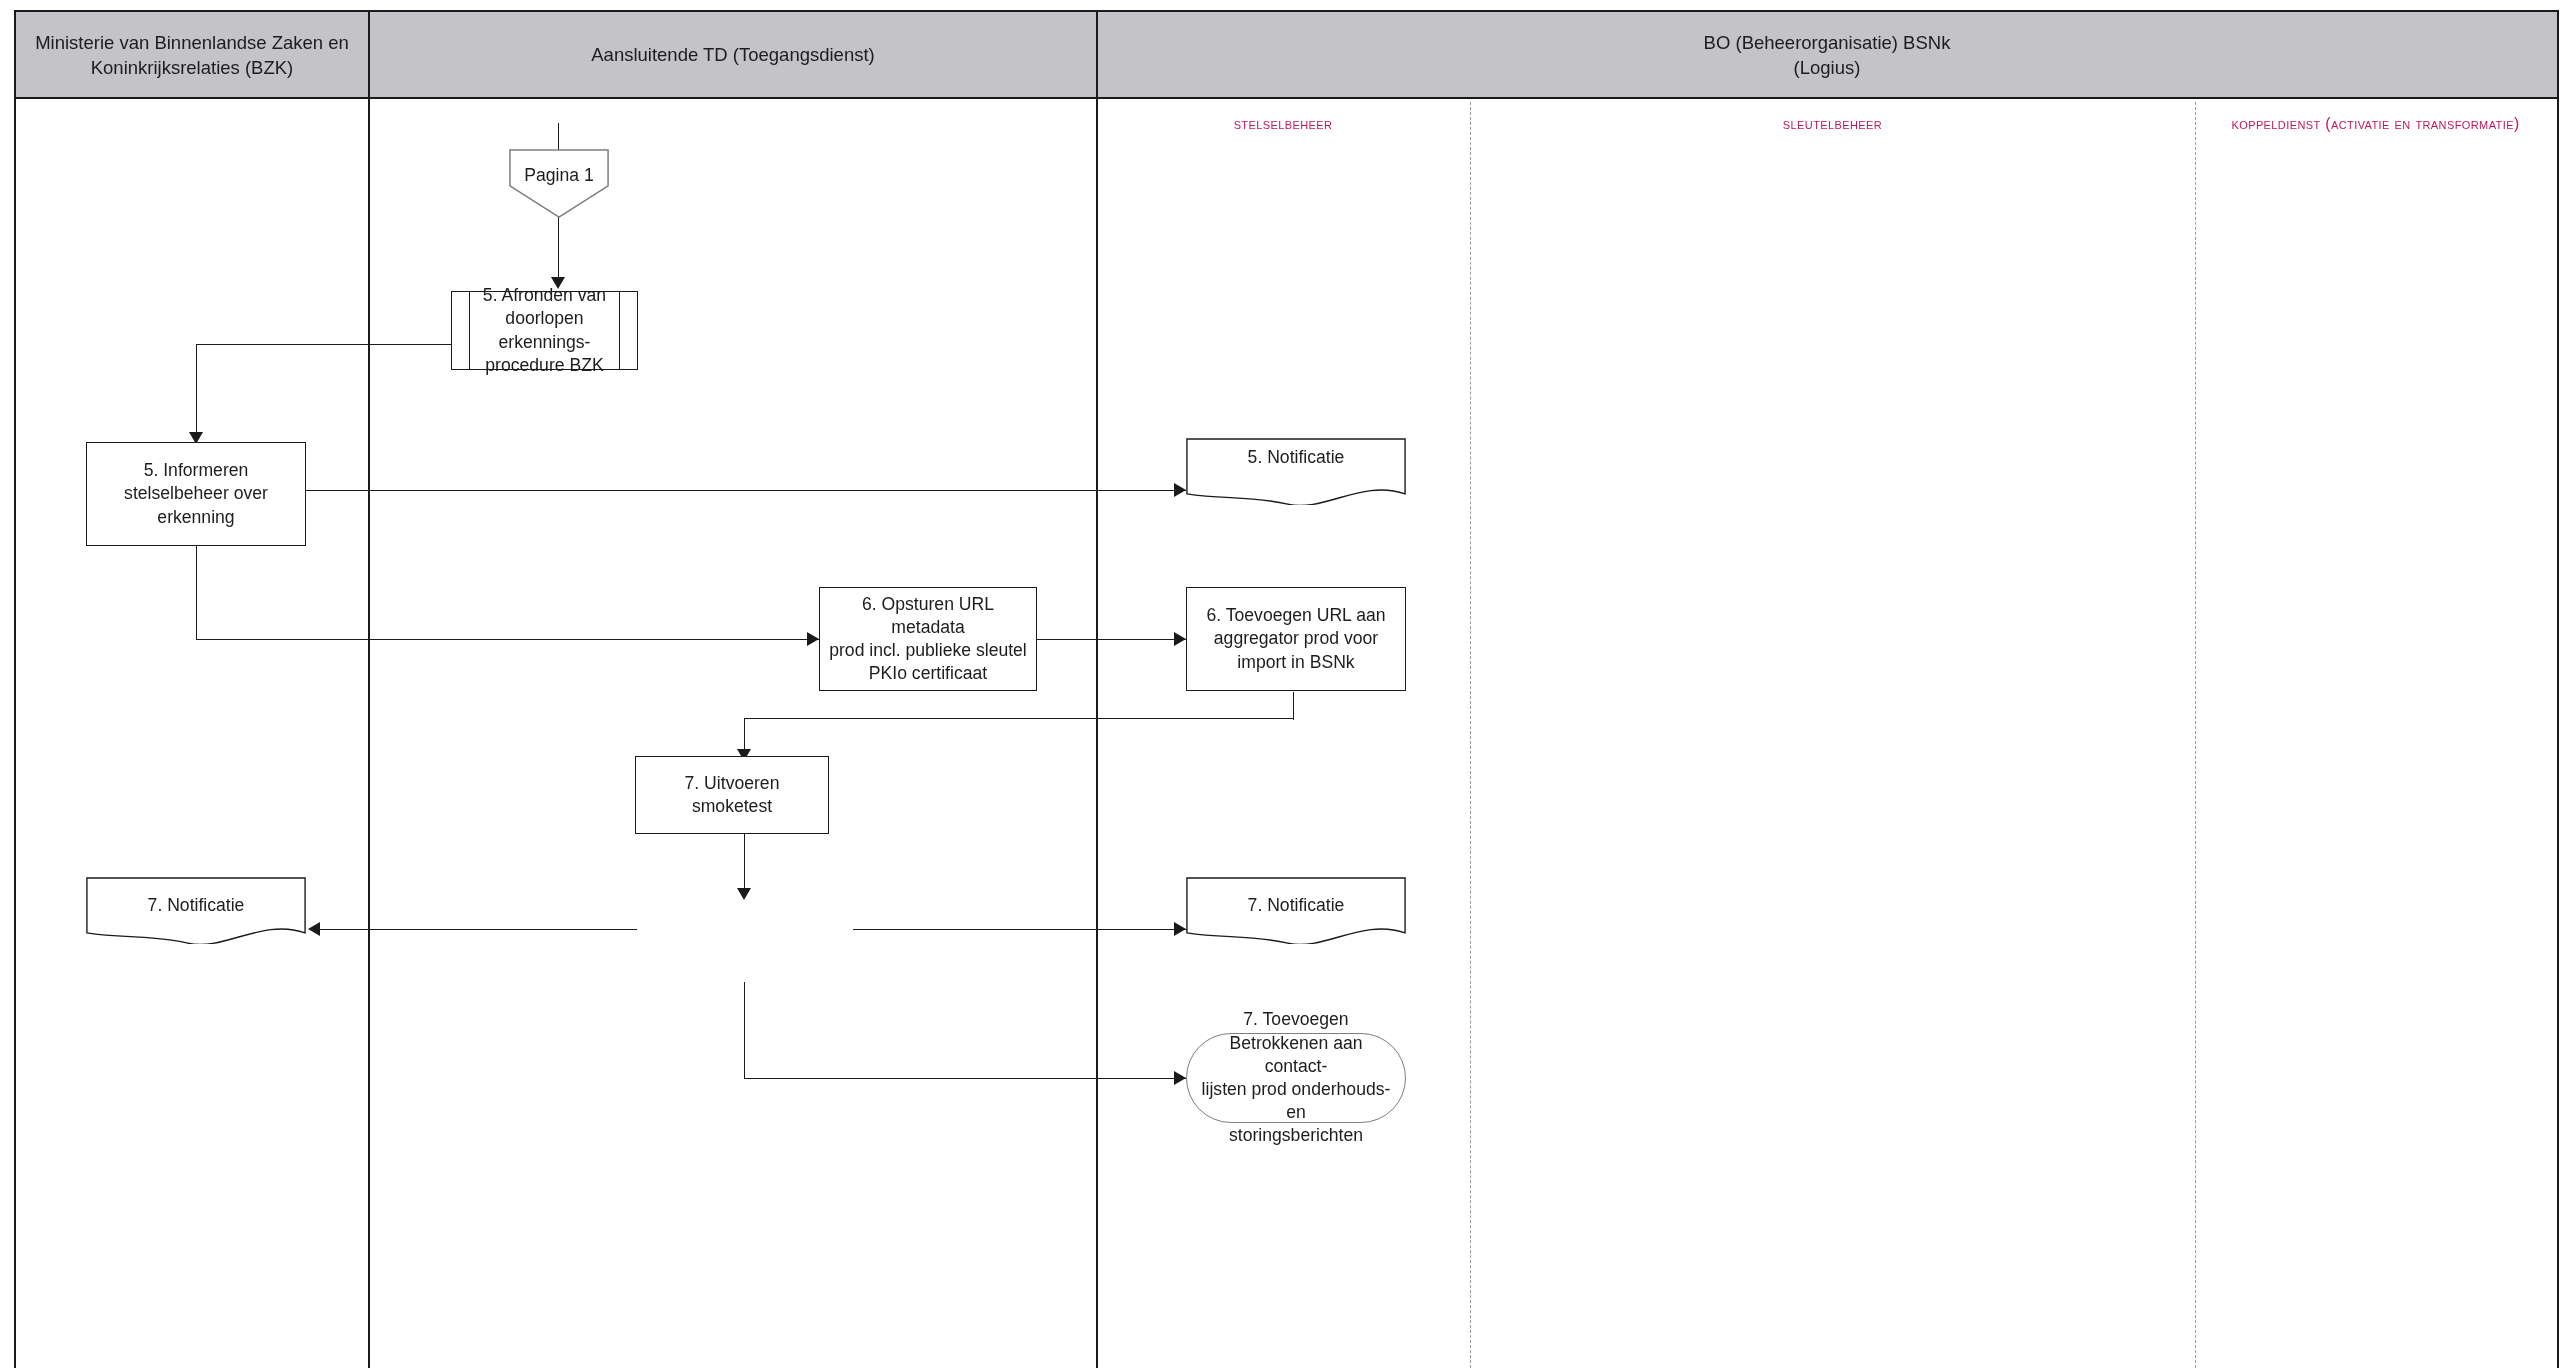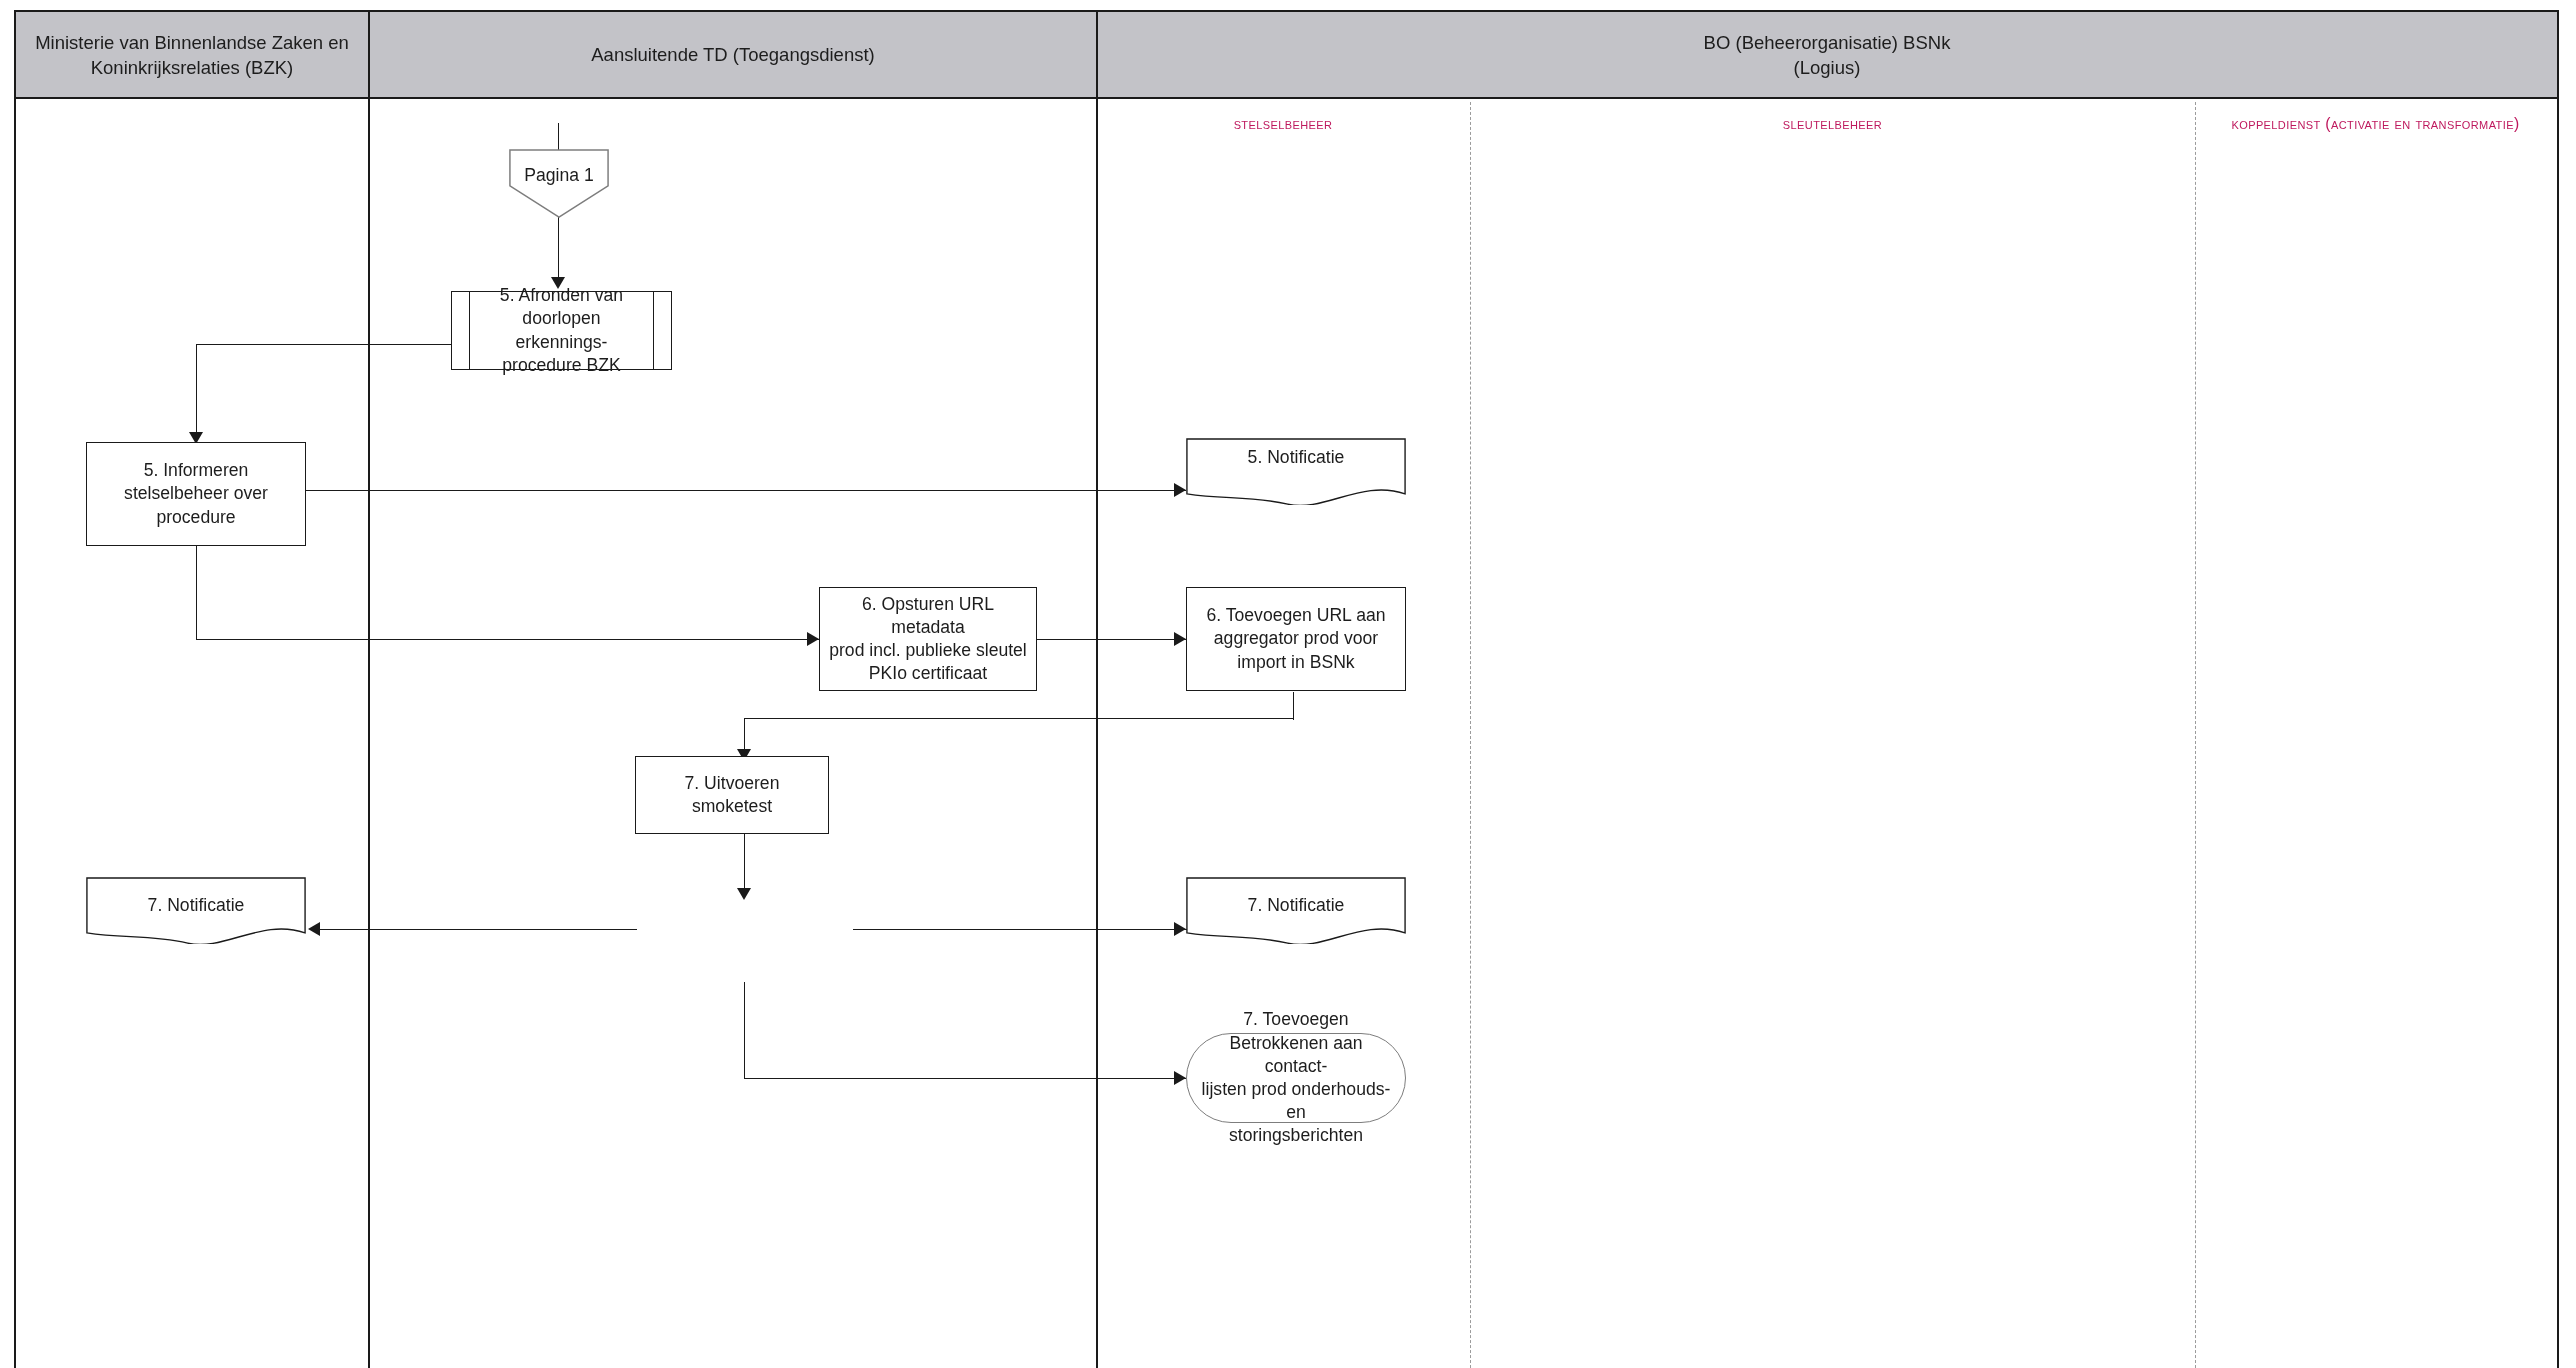--- a/index.html
+++ b/index.html
@@ -201,35 +201,35 @@
   <div class="hline" style="left:744px;top:1078px;width:442px;"></div>
   <div class="arrow right" style="left:1174px;top:1071px;"></div>
 
   <div class="node offpage" style="left:509px;top:149px;width:100px;height:69px;">
     <svg class="shape-svg" viewBox="0 0 108 75" preserveAspectRatio="none">
       <polygon points="1,1 107,1 107,40 54,74 1,40" fill="#ffffff" stroke="#7d7d7d" stroke-width="1.6"></polygon>
     </svg>
     <span class="lbl" style="margin-bottom:15px;">Pagina 1</span>
   </div>
 
-  <div class="node subproc" style="left:451px;top:291px;width:221px;height:79px;">
+  <div class="node subproc" style="left:451px;top:291px;width:187px;height:79px;">
     <span class="bar-l"></span>
     <span class="bar-r"></span>
     <div>
       <div>5. Afronden van</div>
       <div>doorlopen erkennings-</div>
       <div>procedure BZK</div>
     </div>
   </div>
 
   <div class="node proc" style="left:86px;top:442px;width:220px;height:104px;">
     <div>
       <div>5. Informeren</div>
       <div>stelselbeheer over</div>
-      <div>procedure</div>
+      <div>erkenning</div>
     </div>
   </div>
 
   <div class="node doc" style="left:1186px;top:438px;width:220px;height:67px;">
     <svg class="shape-svg" viewBox="0 0 238 72" preserveAspectRatio="none">
       <path d="M1,1 L237,1 L237,60 C190,44 150,80 110,71 C70,62 40,66 1,60 Z" fill="#ffffff" stroke="#1a1a1a" stroke-width="1.5"></path>
     </svg>
     <span class="lbl" style="margin-bottom:27px;">5. Notificatie</span>
   </div>
 

